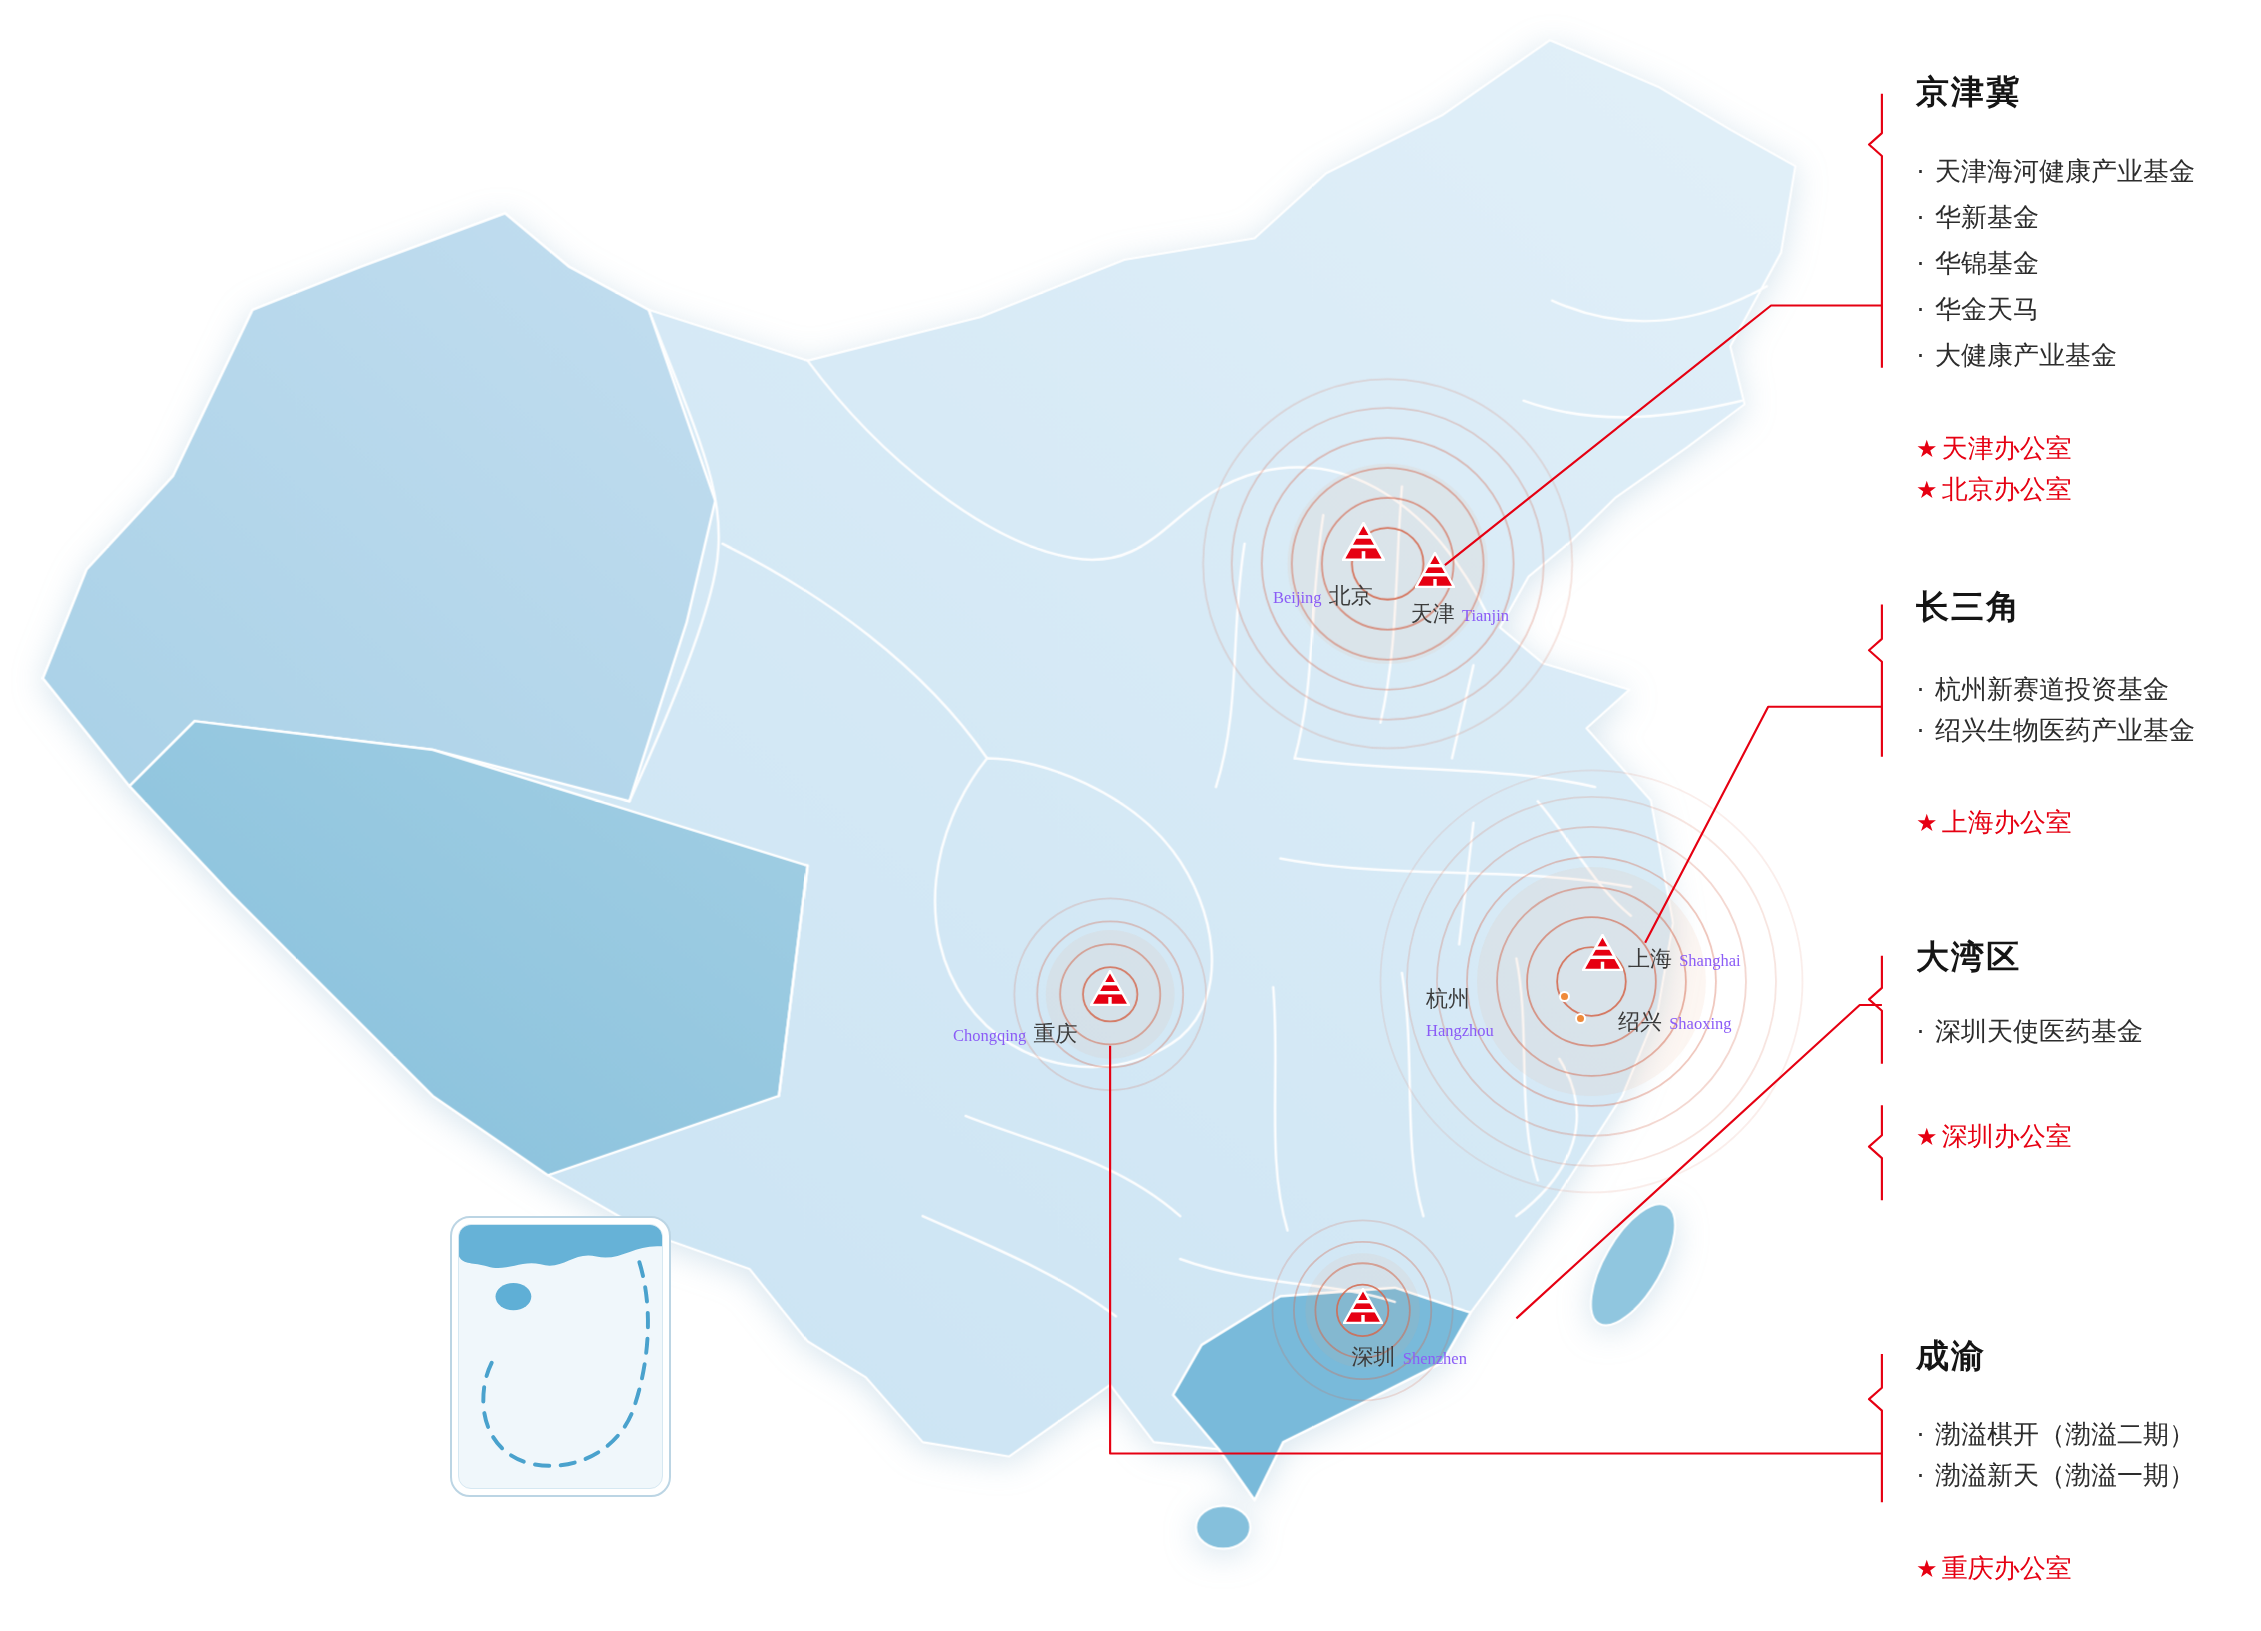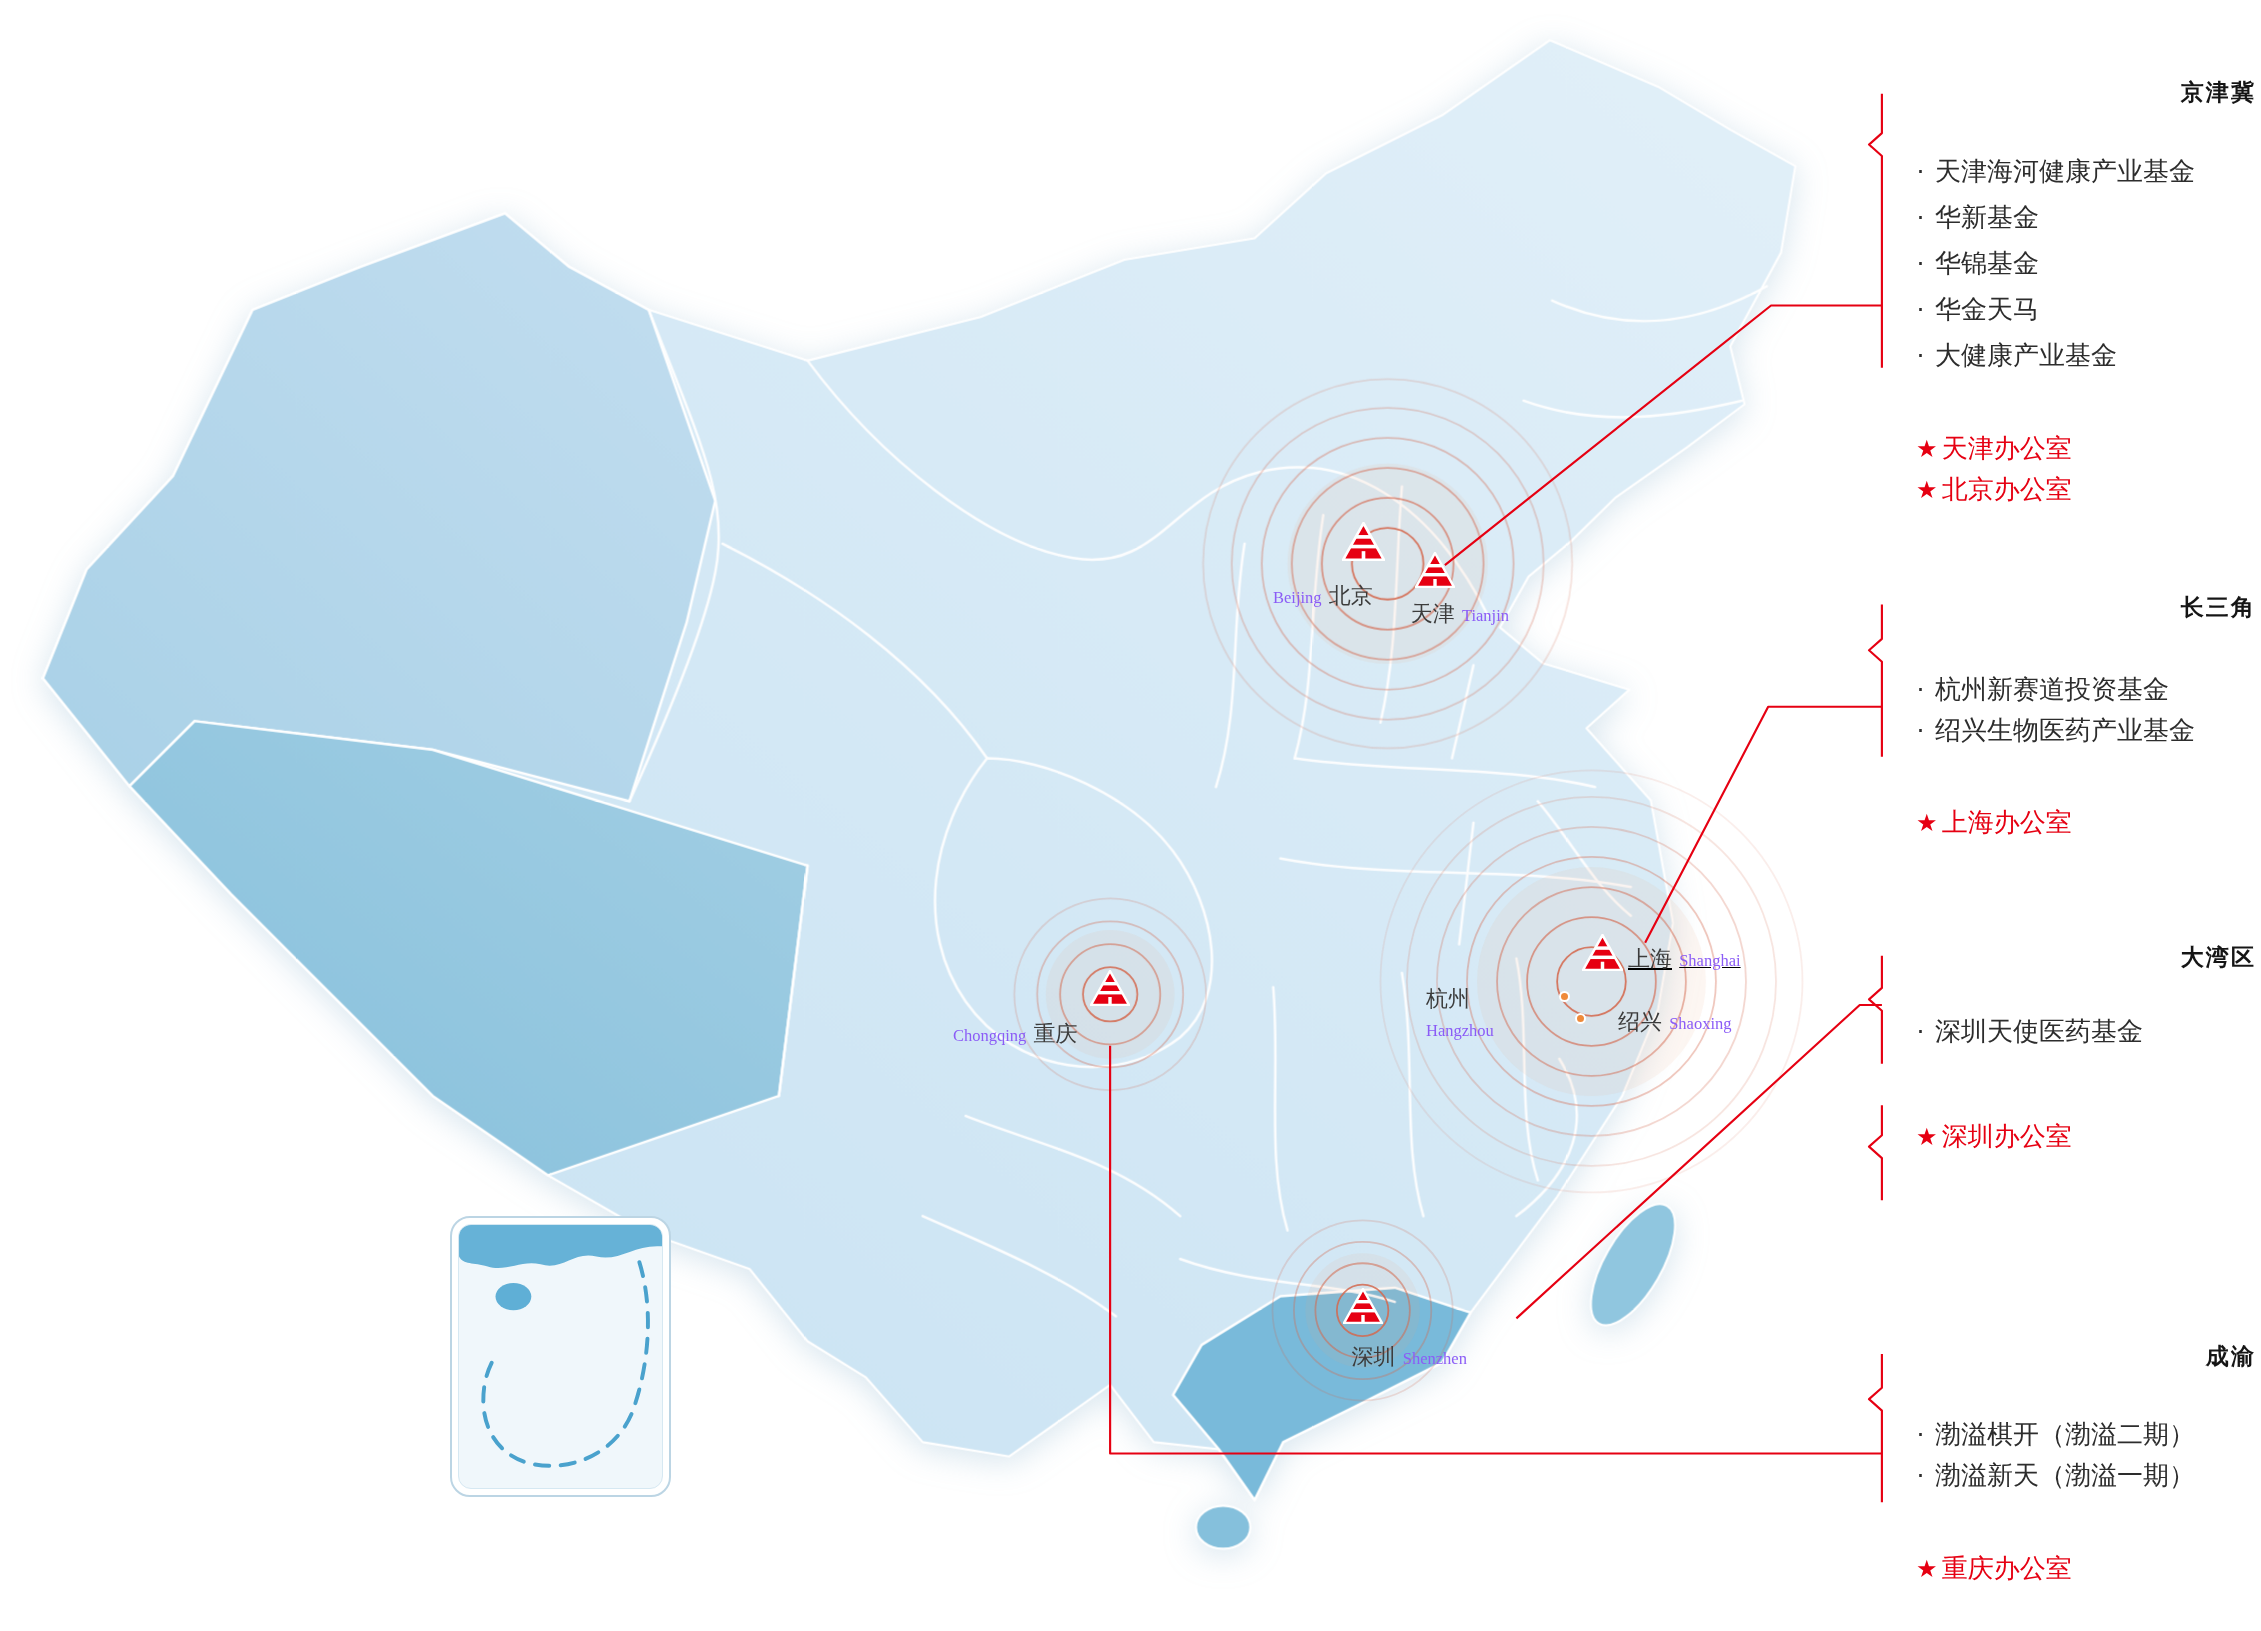--- a/index.html
+++ b/index.html
@@ -13,29 +13,29 @@
   
   .city { position:absolute; }
   .logo { display:block; }
   .lbl { position:absolute; display:flex; align-items:baseline; gap:7.2px; white-space:nowrap; }
   .lbl .zh { font-size:22px; color:#3c3c3c; }
   .lbl .en { font-size:16.5px; color:#8b5cf6; font-family:"Liberation Serif", serif; }
   .dot { width:11.4px; height:11.4px; border-radius:50%; background:#ef8a3a; border:2.1px solid #fff; }
 
   .beijing   { left:1342px; top:522px; }  .beijing  .lbl { left:-69px;  top:59px; }
   .tianjin   { left:1415px; top:552px; }  .tianjin  .lbl { left:-4.3px;   top:47px; }
-  .shanghai  { left:1582px; top:934px; } .shanghai .lbl { left:46px;   top:10px;text-decoration:underline; }
+  .shanghai  { left:1582px; top:934px; } .shanghai .lbl { left:46px;   top:10px; }
   .hangzhou  { left:1559px; top:991px; } .hangzhou .lbl { left:-133px; top:-7.2px;flex-direction:column; }
   .shaoxing  { left:1575px; top:1013px; } .shaoxing .lbl { left:43px;   top:-5.7px; }
   .chongqing { left:1090px; top:970px;text-decoration:underline; } .chongqing .lbl { left:-137px; top:49px; }
   .shenzhen  { left:1343px; top:1288px; } .shenzhen .lbl { left:8.6px;   top:54px; }
 
   
   .panel { position:absolute; left:1916px; width:340px; white-space:nowrap; }
-  .panel h2 { font-size:23px; line-height:40px; font-weight:700; color:#151515; letter-spacing:2.1px;text-align:right; }
+  .panel h2 { font-size:33px; line-height:40px; font-weight:700; color:#151515; letter-spacing:2.1px; }
   .funds li { list-style:none; display:flex; align-items:center; gap:10px;
               font-size:26px; color:#2d2d2d; }
   .funds .b { font-size:27px; line-height:1; color:#2d2d2d; transform:translateY(-1.4px); }
   .office { display:flex; align-items:center; gap:4.3px; height:41px;
             font-size:26px; color:#e60012; }
   .office .star { font-size:24px; }
 
   .s1 { top:72px; }  .s1 .funds li{ height:46px; } .s1 .funds{ margin-top:36px; } .s1 .offices{ margin-top:50px; }
   .s2 { top:587px; }  .s2 .funds li{ height:41px; } .s2 .funds{ margin-top:42px; } .s2 .offices{ margin-top:51px; }
   .s3 { top:937px; } .s3 .funds li{ height:41px; } .s3 .funds{ margin-top:34px; } .s3 .offices{ margin-top:64px; }

